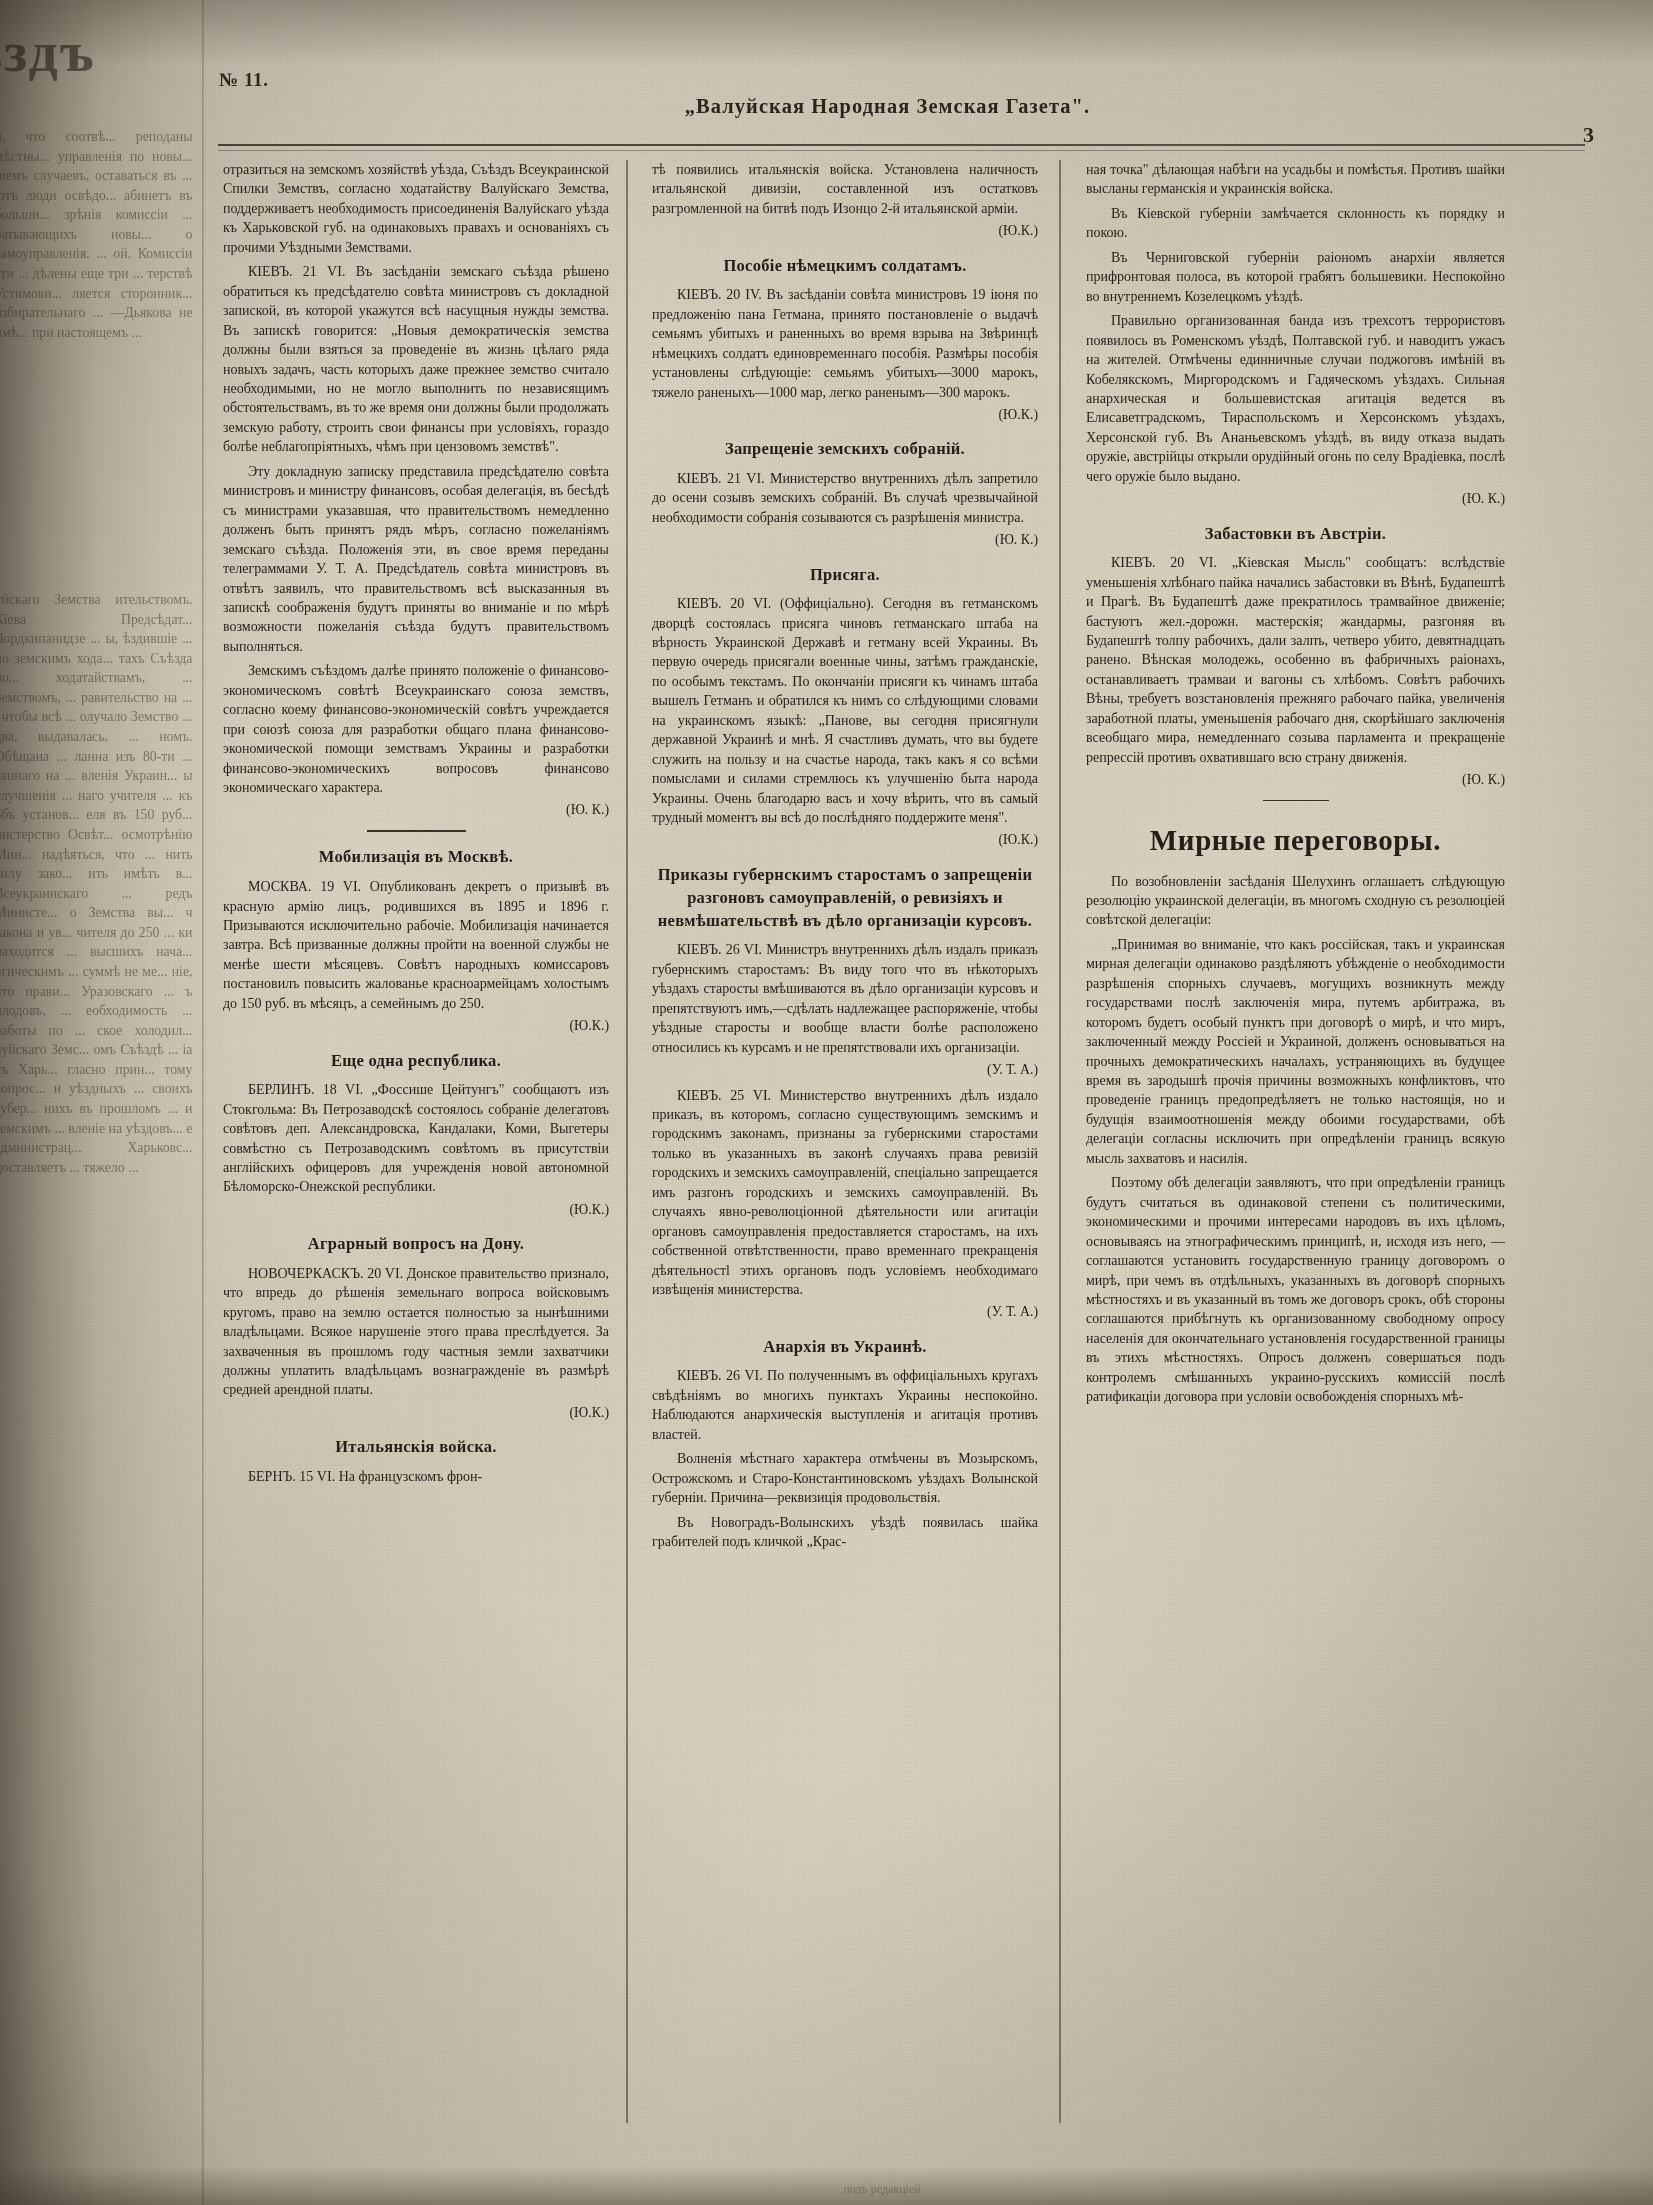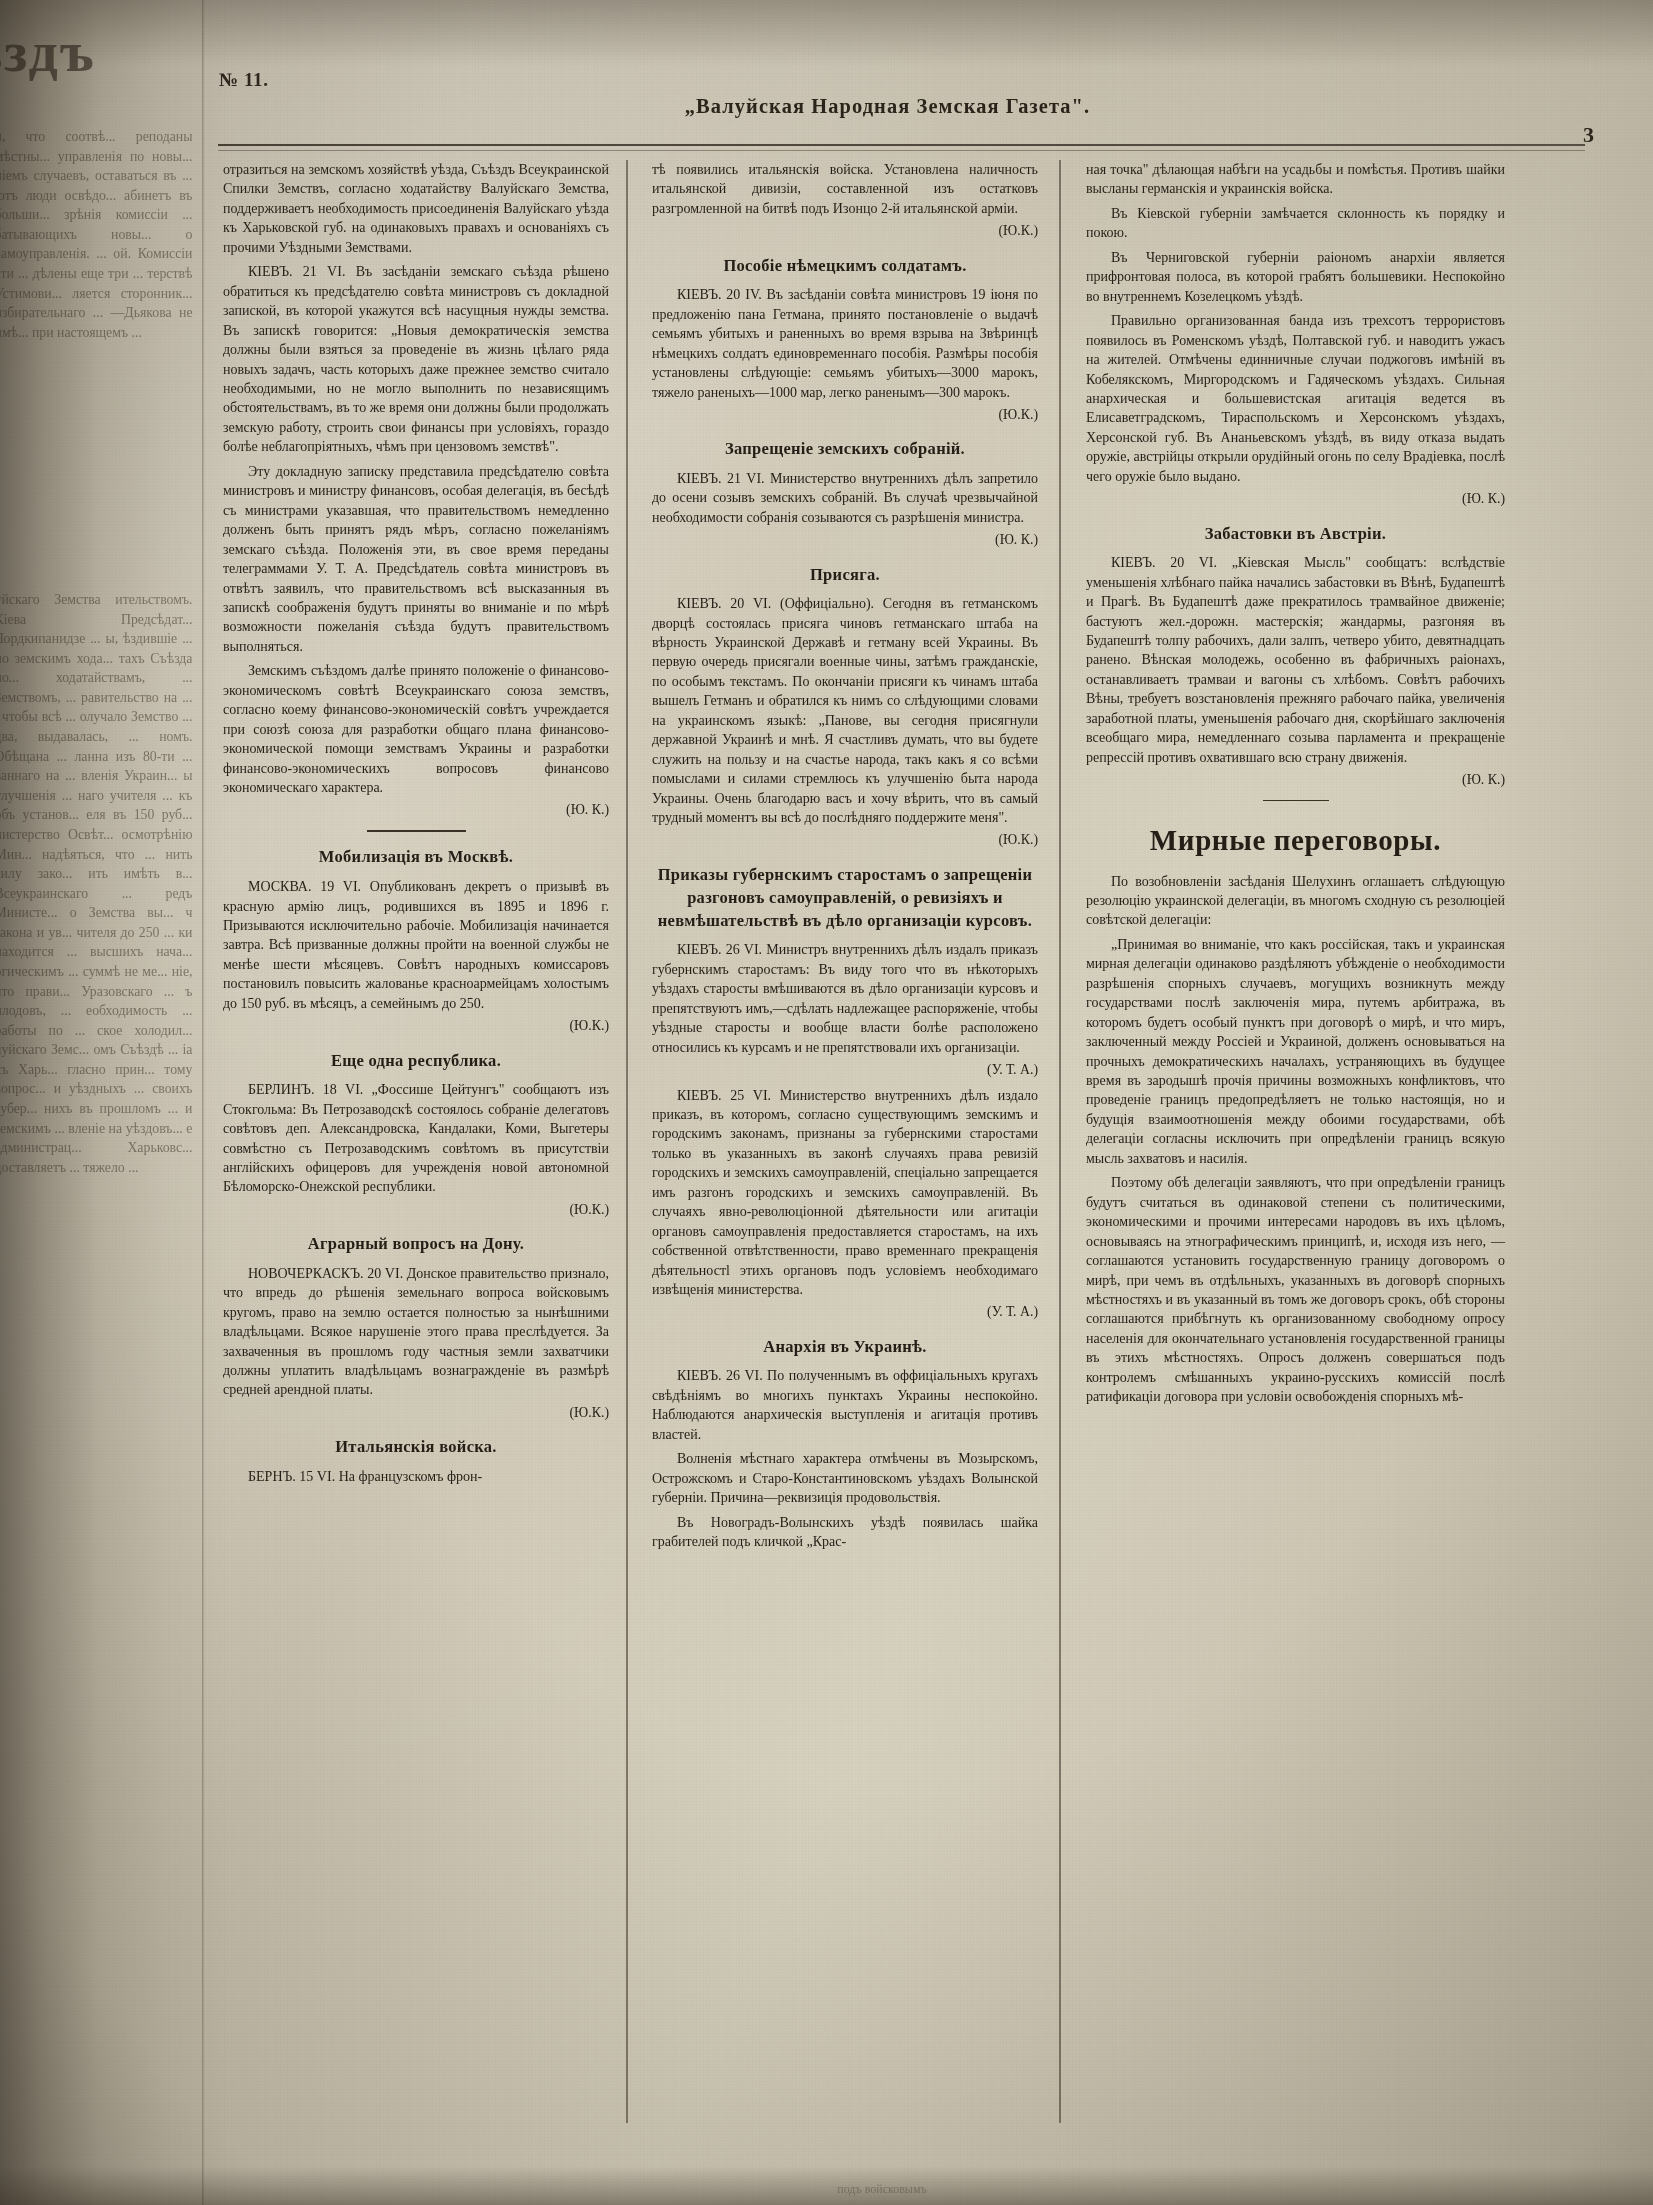--- a/index.html
+++ b/index.html
@@ -211,15 +211,15 @@
       <div class="sig">(Ю. К.)</div>
       <div class="divider short"></div>
       <div class="head big">Мирные переговоры.</div>
       <p>По возобновленіи засѣданія Шелухинъ оглашаетъ слѣдующую резолюцію украинской делегаціи, въ многомъ сходную съ резолюціей совѣтской делегаціи:</p>
       <p>„Принимая во вниманіе, что какъ россійская, такъ и украинская мирная делегаціи одинаково раздѣляютъ убѣжденіе о необходимости разрѣшенія спорныхъ случаевъ, могущихъ возникнуть между государствами послѣ заключенія мира, путемъ арбитража, въ которомъ будетъ особый пунктъ при договорѣ о мирѣ, и что миръ, заключенный между Россіей и Украиной, долженъ основываться на прочныхъ демократическихъ началахъ, устраняющихъ въ будущее время въ зародышѣ прочія причины возможныхъ конфликтовъ, что проведеніе границъ предопредѣляетъ не только настоящія, но и будущія взаимоотношенія между обоими государствами, обѣ делегаціи согласны исключить при опредѣленіи границъ всякую мысль захватовъ и насилія.</p>
       <p>Поэтому обѣ делегаціи заявляютъ, что при опредѣленіи границъ будутъ считаться въ одинаковой степени съ политическими, экономическими и прочими интересами народовъ въ ихъ цѣломъ, основываясь на этнографическимъ принципѣ, и, исходя изъ него, —соглашаются установить государственную границу договоромъ о мирѣ, при чемъ въ отдѣльныхъ, указанныхъ въ договорѣ спорныхъ мѣстностяхъ и въ указанный въ томъ же договоръ срокъ, обѣ стороны соглашаются прибѣгнуть къ организованному свободному опросу населенія для окончательнаго установленія государственной границы въ этихъ мѣстностяхъ. Опросъ долженъ совершаться подъ контролемъ смѣшанныхъ украино-русскихъ комиссій послѣ ратификаціи договора при условіи освобожденія спорныхъ мѣ-</p>
     </div>
 
   <div id="vign"></div>
   <div id="bottomshade"></div>
-  <div id="bottom-ghost">подъ войсковымъ</div>
+  <div id="bottom-ghost">подъ редакціей</div>
 </div>
 
 
 </body></html>

